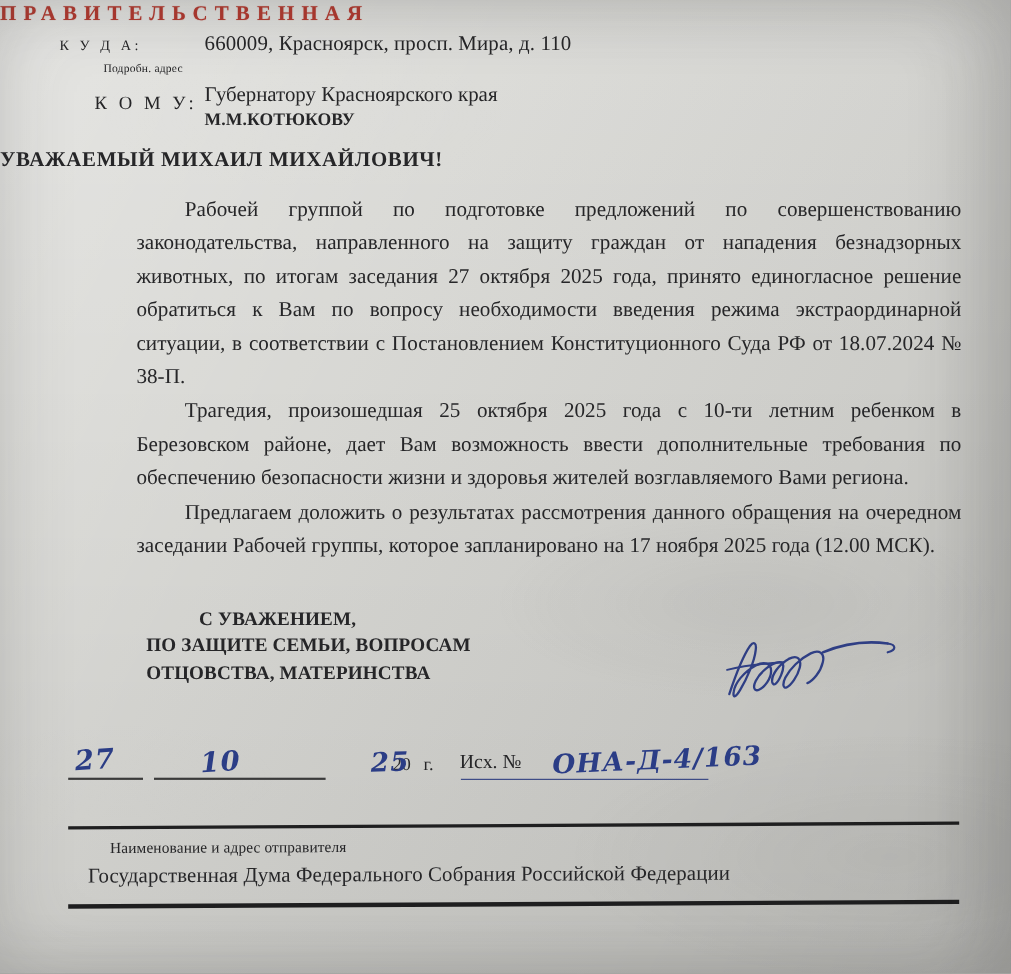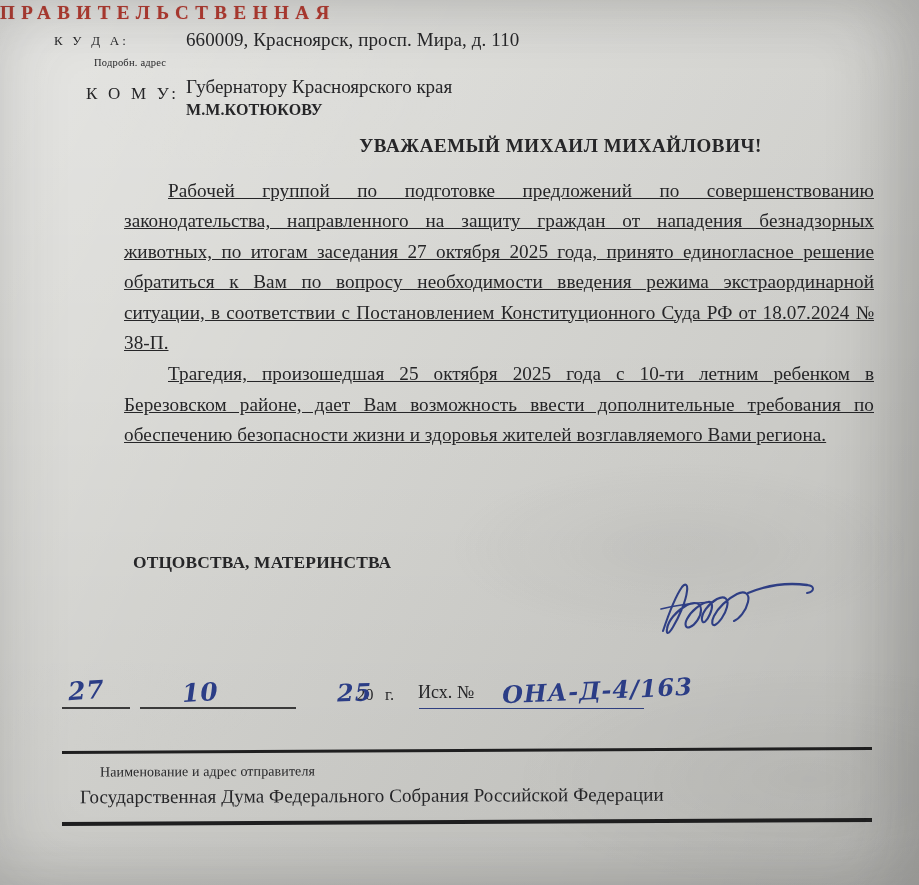--- a/index.html
+++ b/index.html
@@ -90,42 +90,41 @@
     font-size: 16px;
     font-weight: bold;
     letter-spacing: .1px;
   }
 
   .salutation {
     position: absolute;
     top: 135px;
     left: 0;
     width: 762px;
-    text-align: right;
+    text-align: left;
     font-size: 19px;
     font-weight: bold;
     letter-spacing: .6px;
   }
 
   
   .body-text {
     position: absolute;
     left: 124px;
     top: 176px;
     width: 750px;
     font-size: 19.2px;
     line-height: 30.4px;
     text-align: justify;
     text-justify: inter-word;
     letter-spacing: .05px;
   }
   .body-text p {
     margin: 0 0 1px 0;
     text-indent: 44px;
-    text-decoration: underline;
   }
   .body-text p:last-child { margin-bottom: 0; }
 
   
   .sig-block {
     position: absolute;
     left: 133px;
     top: 550px;
     font-size: 17.4px;
     line-height: 24.4px;
@@ -225,23 +224,26 @@
 
   <div class="addr-block lbl-komu">К О М У:</div>
   <div class="addr-block to-line1">Губернатору Красноярского края</div>
   <div class="addr-block to-line2">М.М.КОТЮКОВУ</div>
 
   <div class="salutation">УВАЖАЕМЫЙ МИХАИЛ МИХАЙЛОВИЧ!</div>
 
   <div class="body-text">
     <p>Рабочей группой по подготовке предложений по совершенствованию законодательства, направленного на защиту граждан от нападения безнадзорных животных, по итогам заседания 27 октября 2025 года, принято единогласное решение обратиться к Вам по вопросу необходимости введения режима экстраординарной ситуации, в соответствии с Постановлением Конституционного Суда РФ от 18.07.2024 № 38-П.</p>
     <p>Трагедия, произошедшая 25 октября 2025 года с 10-ти летним ребенком в Березовском районе, дает Вам возможность ввести дополнительные требования по обеспечению безопасности жизни и здоровья жителей возглавляемого Вами региона.</p>
+    <p>Предлагаем доложить о результатах рассмотрения данного обращения на очередном заседании Рабочей группы, которое запланировано на 17 ноября 2025 года (12.00 МСК).</p>
   </div>
 
   <div class="sig-block">
+    <div class="first-line">С УВАЖЕНИЕМ,</div>
+    <div>ПО ЗАЩИТЕ СЕМЬИ, ВОПРОСАМ</div>
     <div>ОТЦОВСТВА, МАТЕРИНСТВА</div>
   </div>
 
   <svg class="signature-mark" viewBox="0 0 200 66">
     <g fill="none" stroke="#2f3f86" stroke-linecap="round" stroke-linejoin="round">
       <path d="M8 56 C14 38, 20 22, 27 12 C30 8, 33 9, 32 16 C31 26, 24 42, 18 52 C14 59, 11 60, 12 54 C13 46, 21 36, 32 30 C40 26, 46 28, 46 35 C46 42, 40 50, 35 52 C31 54, 29 50, 32 44 C36 36, 46 28, 53 27 C58 26, 58 32, 55 39 C52 46, 48 50, 47 45 C46 39, 53 29, 62 24 C70 20, 74 24, 72 32 C70 40, 64 48, 60 50 C57 51, 56 47, 59 41 C63 33, 72 24, 82 19 C90 15, 95 19, 93 27 C91 36, 84 44, 79 46" stroke-width="2.1"></path>
       <path d="M6 34 C22 30, 40 28, 58 27" stroke-width="1.7"></path>
       <path d="M93 18 C110 11, 130 7, 152 10" stroke-width="2.3"></path>
       <path d="M152 10 C160 11, 160 16, 152 18" stroke-width="2.0"></path>
     </g>

